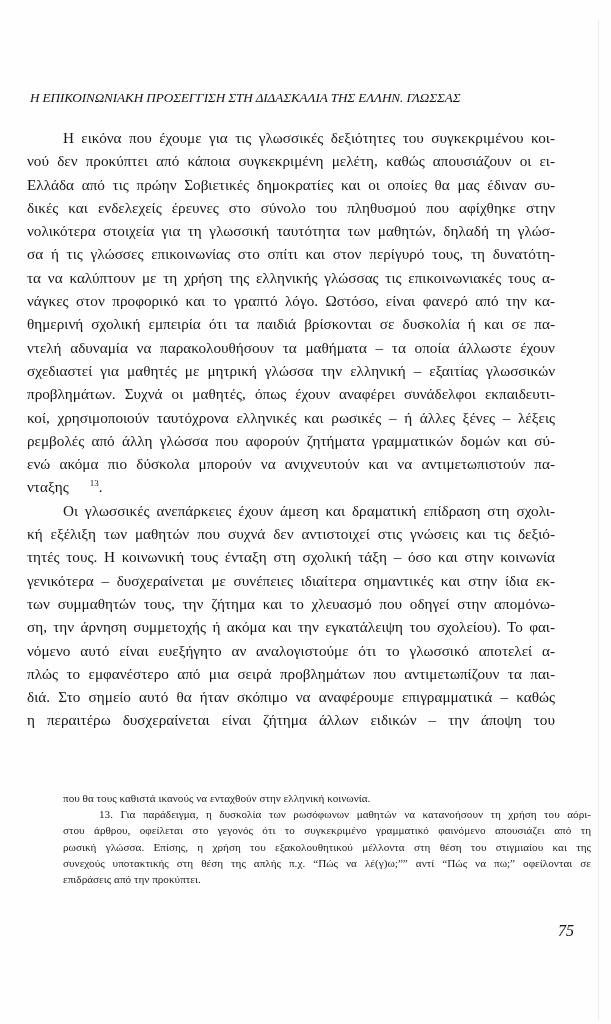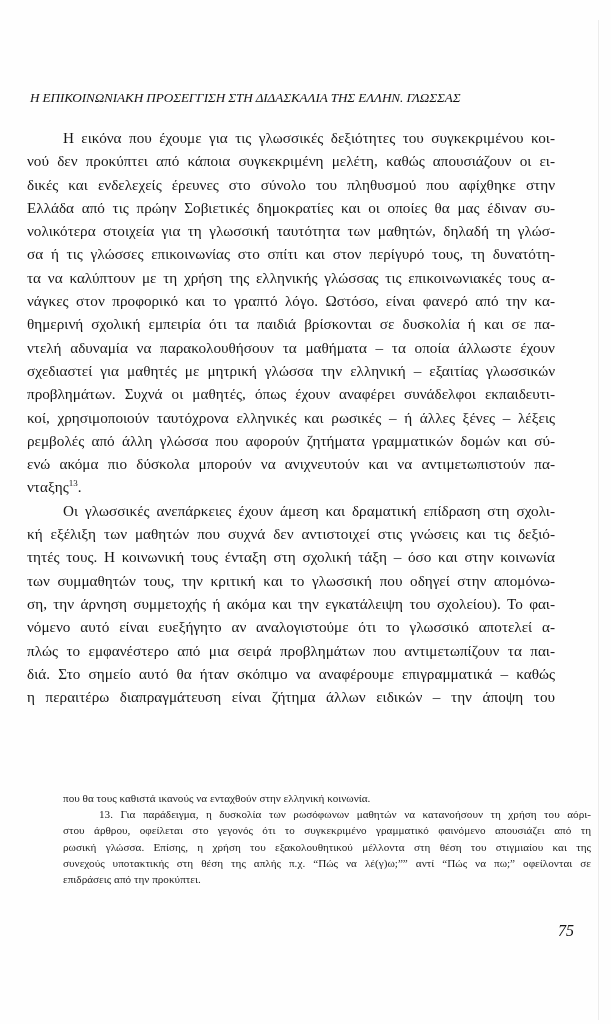--- a/index.html
+++ b/index.html
@@ -60,20 +60,21 @@
   .line.indent {
     padding-left: 36px;
   }
   .line.last {
     text-align-last: left;
   }
   sup.fnref {
     font-size: 9px;
     line-height: 0;
     vertical-align: 6px;
+    margin-left: 21px;
   }
   .footnotes {
     position: absolute;
     left: 27px;
     top: 790px;
     width: 528px;
     margin-left: 36px;
   }
   .fn-line {
     display: block;
@@ -102,46 +103,47 @@
 <div class="page">
   <div class="page-edge"></div>
 
   <div class="running-header">Η ΕΠΙΚΟΙΝΩΝΙΑΚΗ ΠΡΟΣΕΓΓΙΣΗ ΣΤΗ ΔΙΔΑΣΚΑΛΙΑ ΤΗΣ ΕΛΛΗΝ. ΓΛΩΣΣΑΣ</div>
 
   <div class="body-text">
 
     <div>
       <span class="line indent">Η εικόνα που έχουμε για τις γλωσσικές δεξιότητες του συγκεκριμένου κοι-</span>
       <span class="line">νού δεν προκύπτει από κάποια συγκεκριμένη μελέτη, καθώς απουσιάζουν οι ει-</span>
+      <span class="line">Ελλάδα από τις πρώην Σοβιετικές δημοκρατίες και οι οποίες θα μας έδιναν συ-</span>
       <span class="line">δικές και ενδελεχείς έρευνες στο σύνολο του πληθυσμού που αφίχθηκε στην</span>
-      <span class="line">Ελλάδα από τις πρώην Σοβιετικές δημοκρατίες και οι οποίες θα μας έδιναν συ-</span>
       <span class="line">νολικότερα στοιχεία για τη γλωσσική ταυτότητα των μαθητών, δηλαδή τη γλώσ-</span>
       <span class="line">σα ή τις γλώσσες επικοινωνίας στο σπίτι και στον περίγυρό τους, τη δυνατότη-</span>
       <span class="line">τα να καλύπτουν με τη χρήση της ελληνικής γλώσσας τις επικοινωνιακές τους α-</span>
       <span class="line">νάγκες στον προφορικό και το γραπτό λόγο. Ωστόσο, είναι φανερό από την κα-</span>
       <span class="line">θημερινή σχολική εμπειρία ότι τα παιδιά βρίσκονται σε δυσκολία ή και σε πα-</span>
       <span class="line">ντελή αδυναμία να παρακολουθήσουν τα μαθήματα – τα οποία άλλωστε έχουν</span>
       <span class="line">σχεδιαστεί για μαθητές με μητρική γλώσσα την ελληνική – εξαιτίας γλωσσικών</span>
       <span class="line">προβλημάτων. Συχνά οι μαθητές, όπως έχουν αναφέρει συνάδελφοι εκπαιδευτι-</span>
       <span class="line">κοί, χρησιμοποιούν ταυτόχρονα ελληνικές και ρωσικές – ή άλλες ξένες – λέξεις</span>
       <span class="line">ρεμβολές από άλλη γλώσσα που αφορούν ζητήματα γραμματικών δομών και σύ-</span>
       <span class="line">ενώ ακόμα πιο δύσκολα μπορούν να ανιχνευτούν και να αντιμετωπιστούν πα-</span>
       <span class="line last"><span>νταξης</span><sup class="fnref">13</sup><span>.</span></span>
     </div>
 
     <div>
       <span class="line indent">Οι γλωσσικές ανεπάρκειες έχουν άμεση και δραματική επίδραση στη σχολι-</span>
       <span class="line">κή εξέλιξη των μαθητών που συχνά δεν αντιστοιχεί στις γνώσεις και τις δεξιό-</span>
       <span class="line">τητές τους. Η κοινωνική τους ένταξη στη σχολική τάξη – όσο και στην κοινωνία</span>
-      <span class="line">των συμμαθητών τους, την κριτική και το γλωσσική που οδηγεί στην απομόνω-</span>
+      <span class="line">γενικότερα – δυσχεραίνεται με συνέπειες ιδιαίτερα σημαντικές και στην ίδια εκ-</span>
+      <span class="line">των συμμαθητών τους, την ζήτημα και το χλευασμό που οδηγεί στην απομόνω-</span>
       <span class="line">ση, την άρνηση συμμετοχής ή ακόμα και την εγκατάλειψη του σχολείου). Το φαι-</span>
       <span class="line">νόμενο αυτό είναι ευεξήγητο αν αναλογιστούμε ότι το γλωσσικό αποτελεί α-</span>
       <span class="line">πλώς το εμφανέστερο από μια σειρά προβλημάτων που αντιμετωπίζουν τα παι-</span>
       <span class="line">διά. Στο σημείο αυτό θα ήταν σκόπιμο να αναφέρουμε επιγραμματικά – καθώς</span>
-      <span class="line">η περαιτέρω διαπραγμάτευση είναι ζήτημα άλλων ειδικών – την άποψη του</span>
+      <span class="line">η περαιτέρω δυσχεραίνεται είναι ζήτημα άλλων ειδικών – την άποψη του</span>
     </div>
   </div>
 
   <div class="footnotes">
     <span class="fn-line last">που θα τους καθιστά ικανούς να ενταχθούν στην ελληνική κοινωνία.</span>
     <div>
       <span class="fn-line indent"><span>13.</span> <span>Για παράδειγμα, η δυσκολία των ρωσόφωνων μαθητών να κατανοήσουν τη χρήση του αόρι-</span></span>
       <span class="fn-line">στου άρθρου, οφείλεται στο γεγονός ότι το συγκεκριμένο γραμματικό φαινόμενο απουσιάζει από τη</span>
       <span class="fn-line">ρωσική γλώσσα. Επίσης, η χρήση του εξακολουθητικού μέλλοντα στη θέση του στιγμιαίου και της</span>
       <span class="fn-line">συνεχούς υποτακτικής στη θέση της απλής π.χ. “Πώς να λέ(γ)ω;”” αντί “Πώς να πω;” οφείλονται σε</span>

